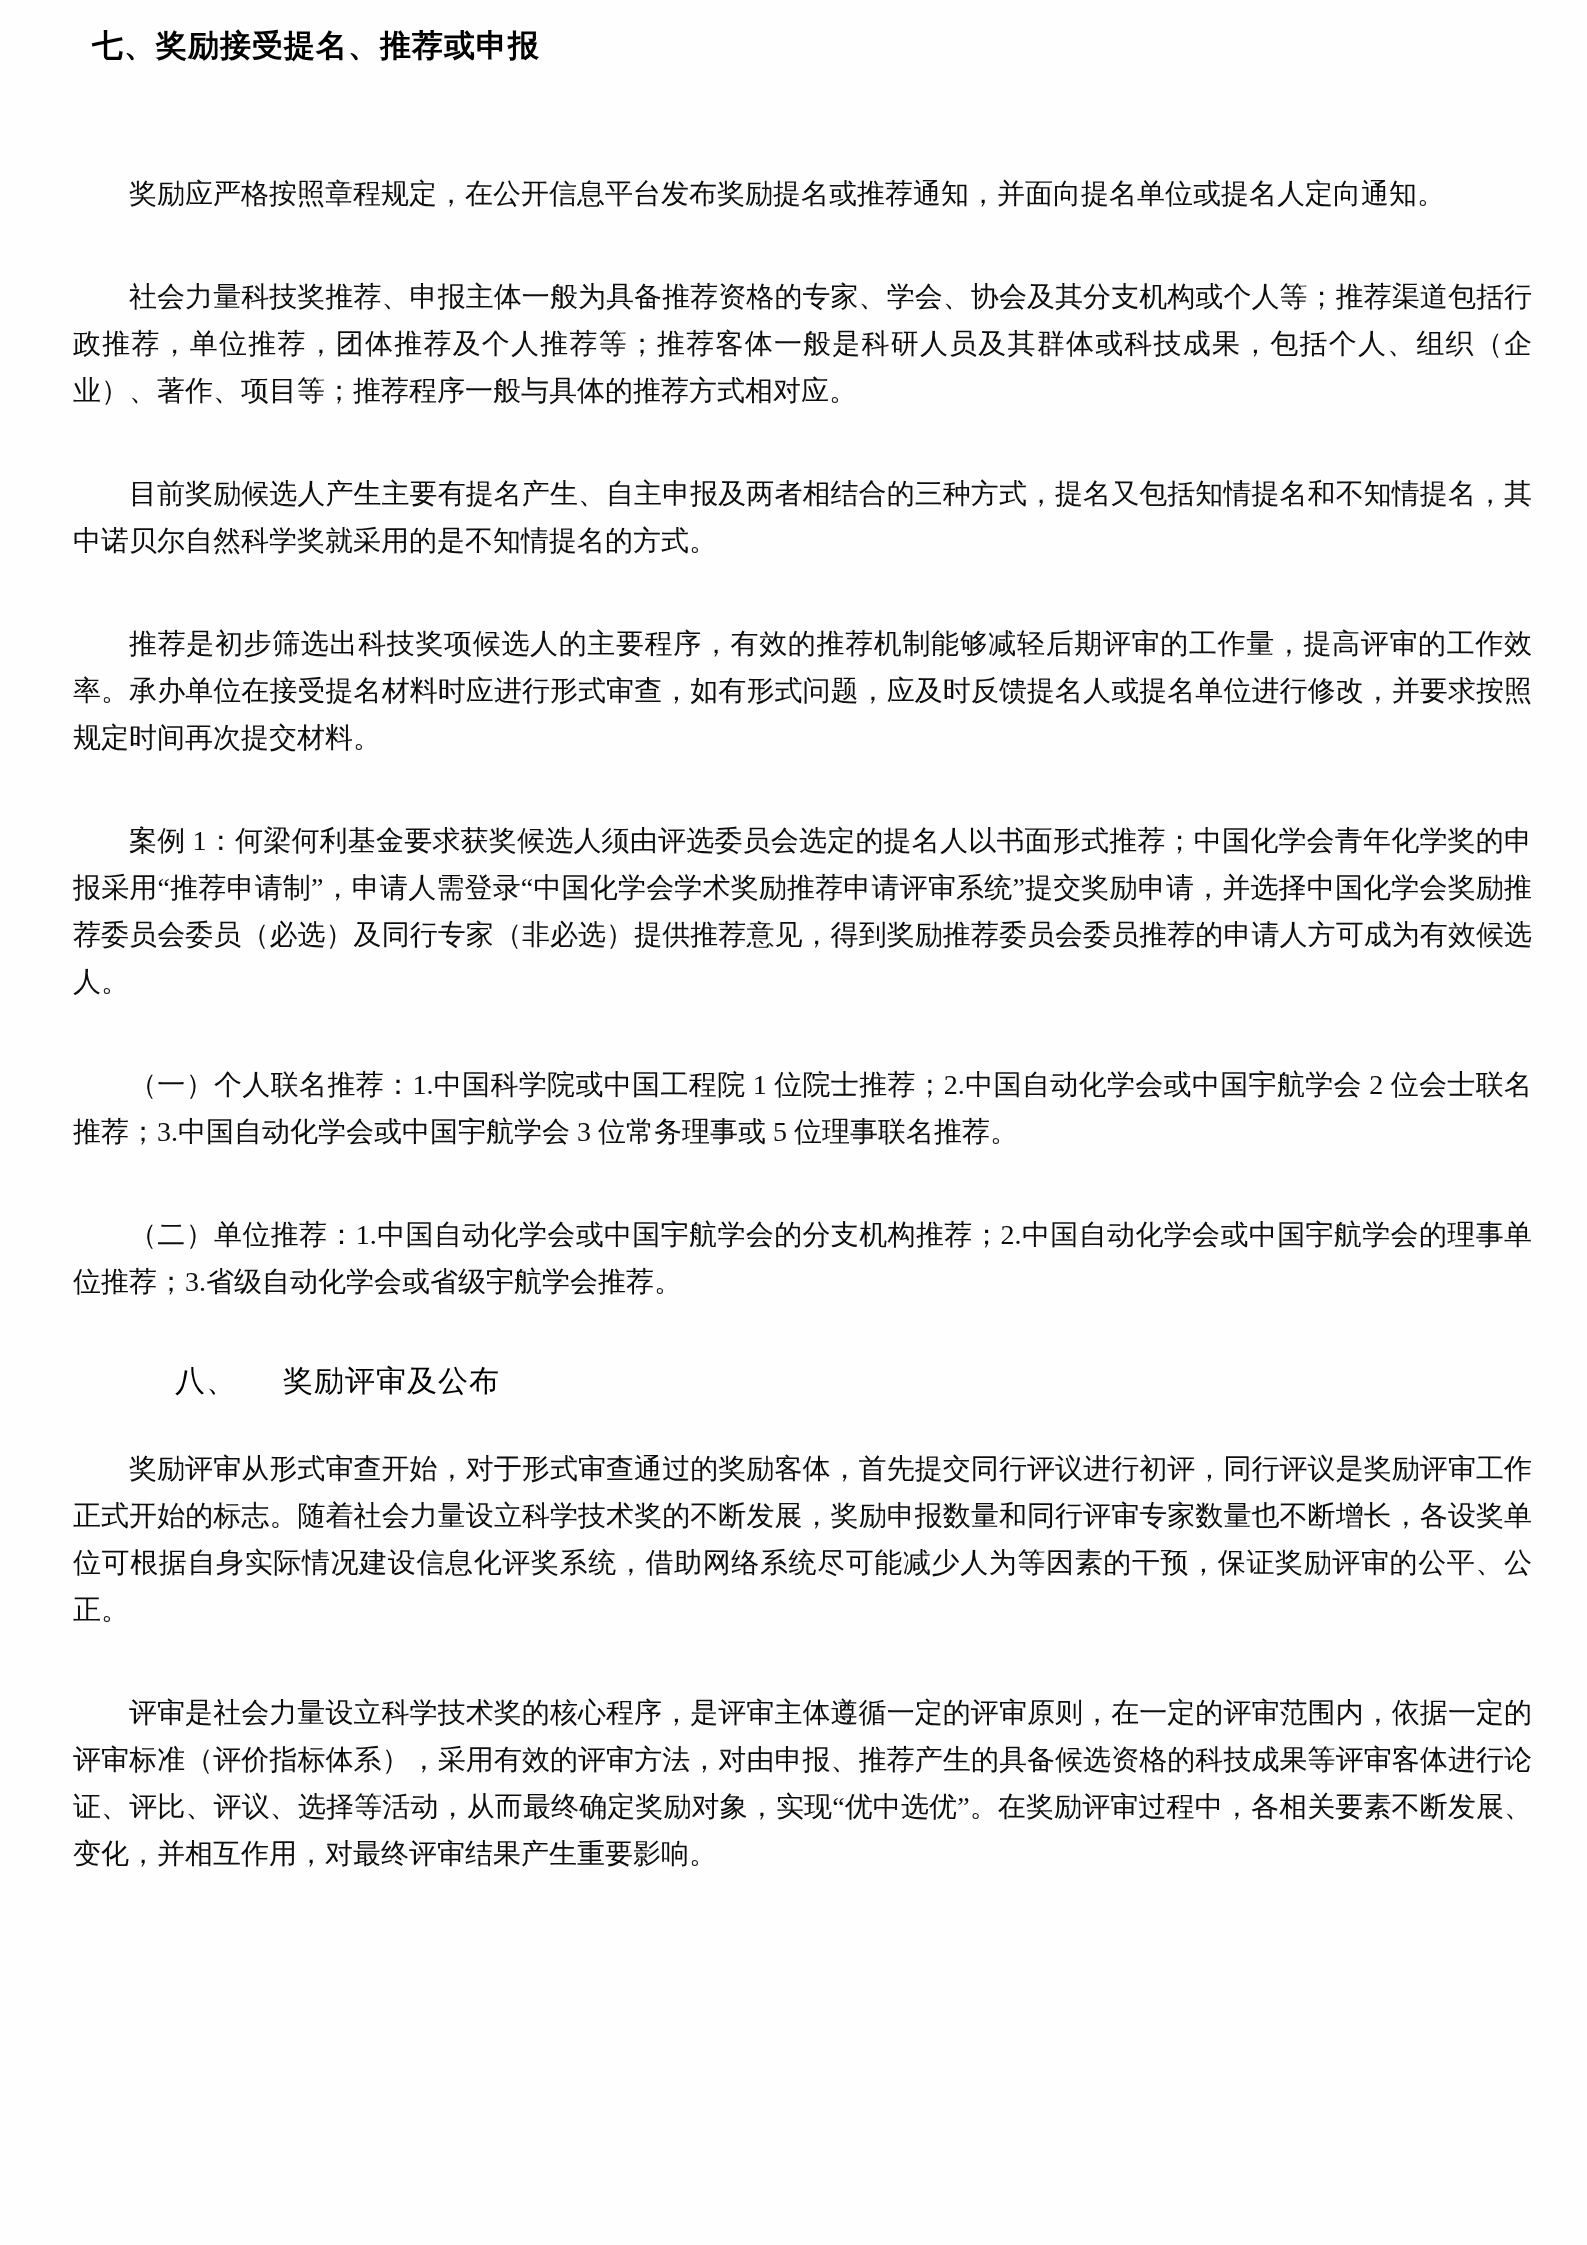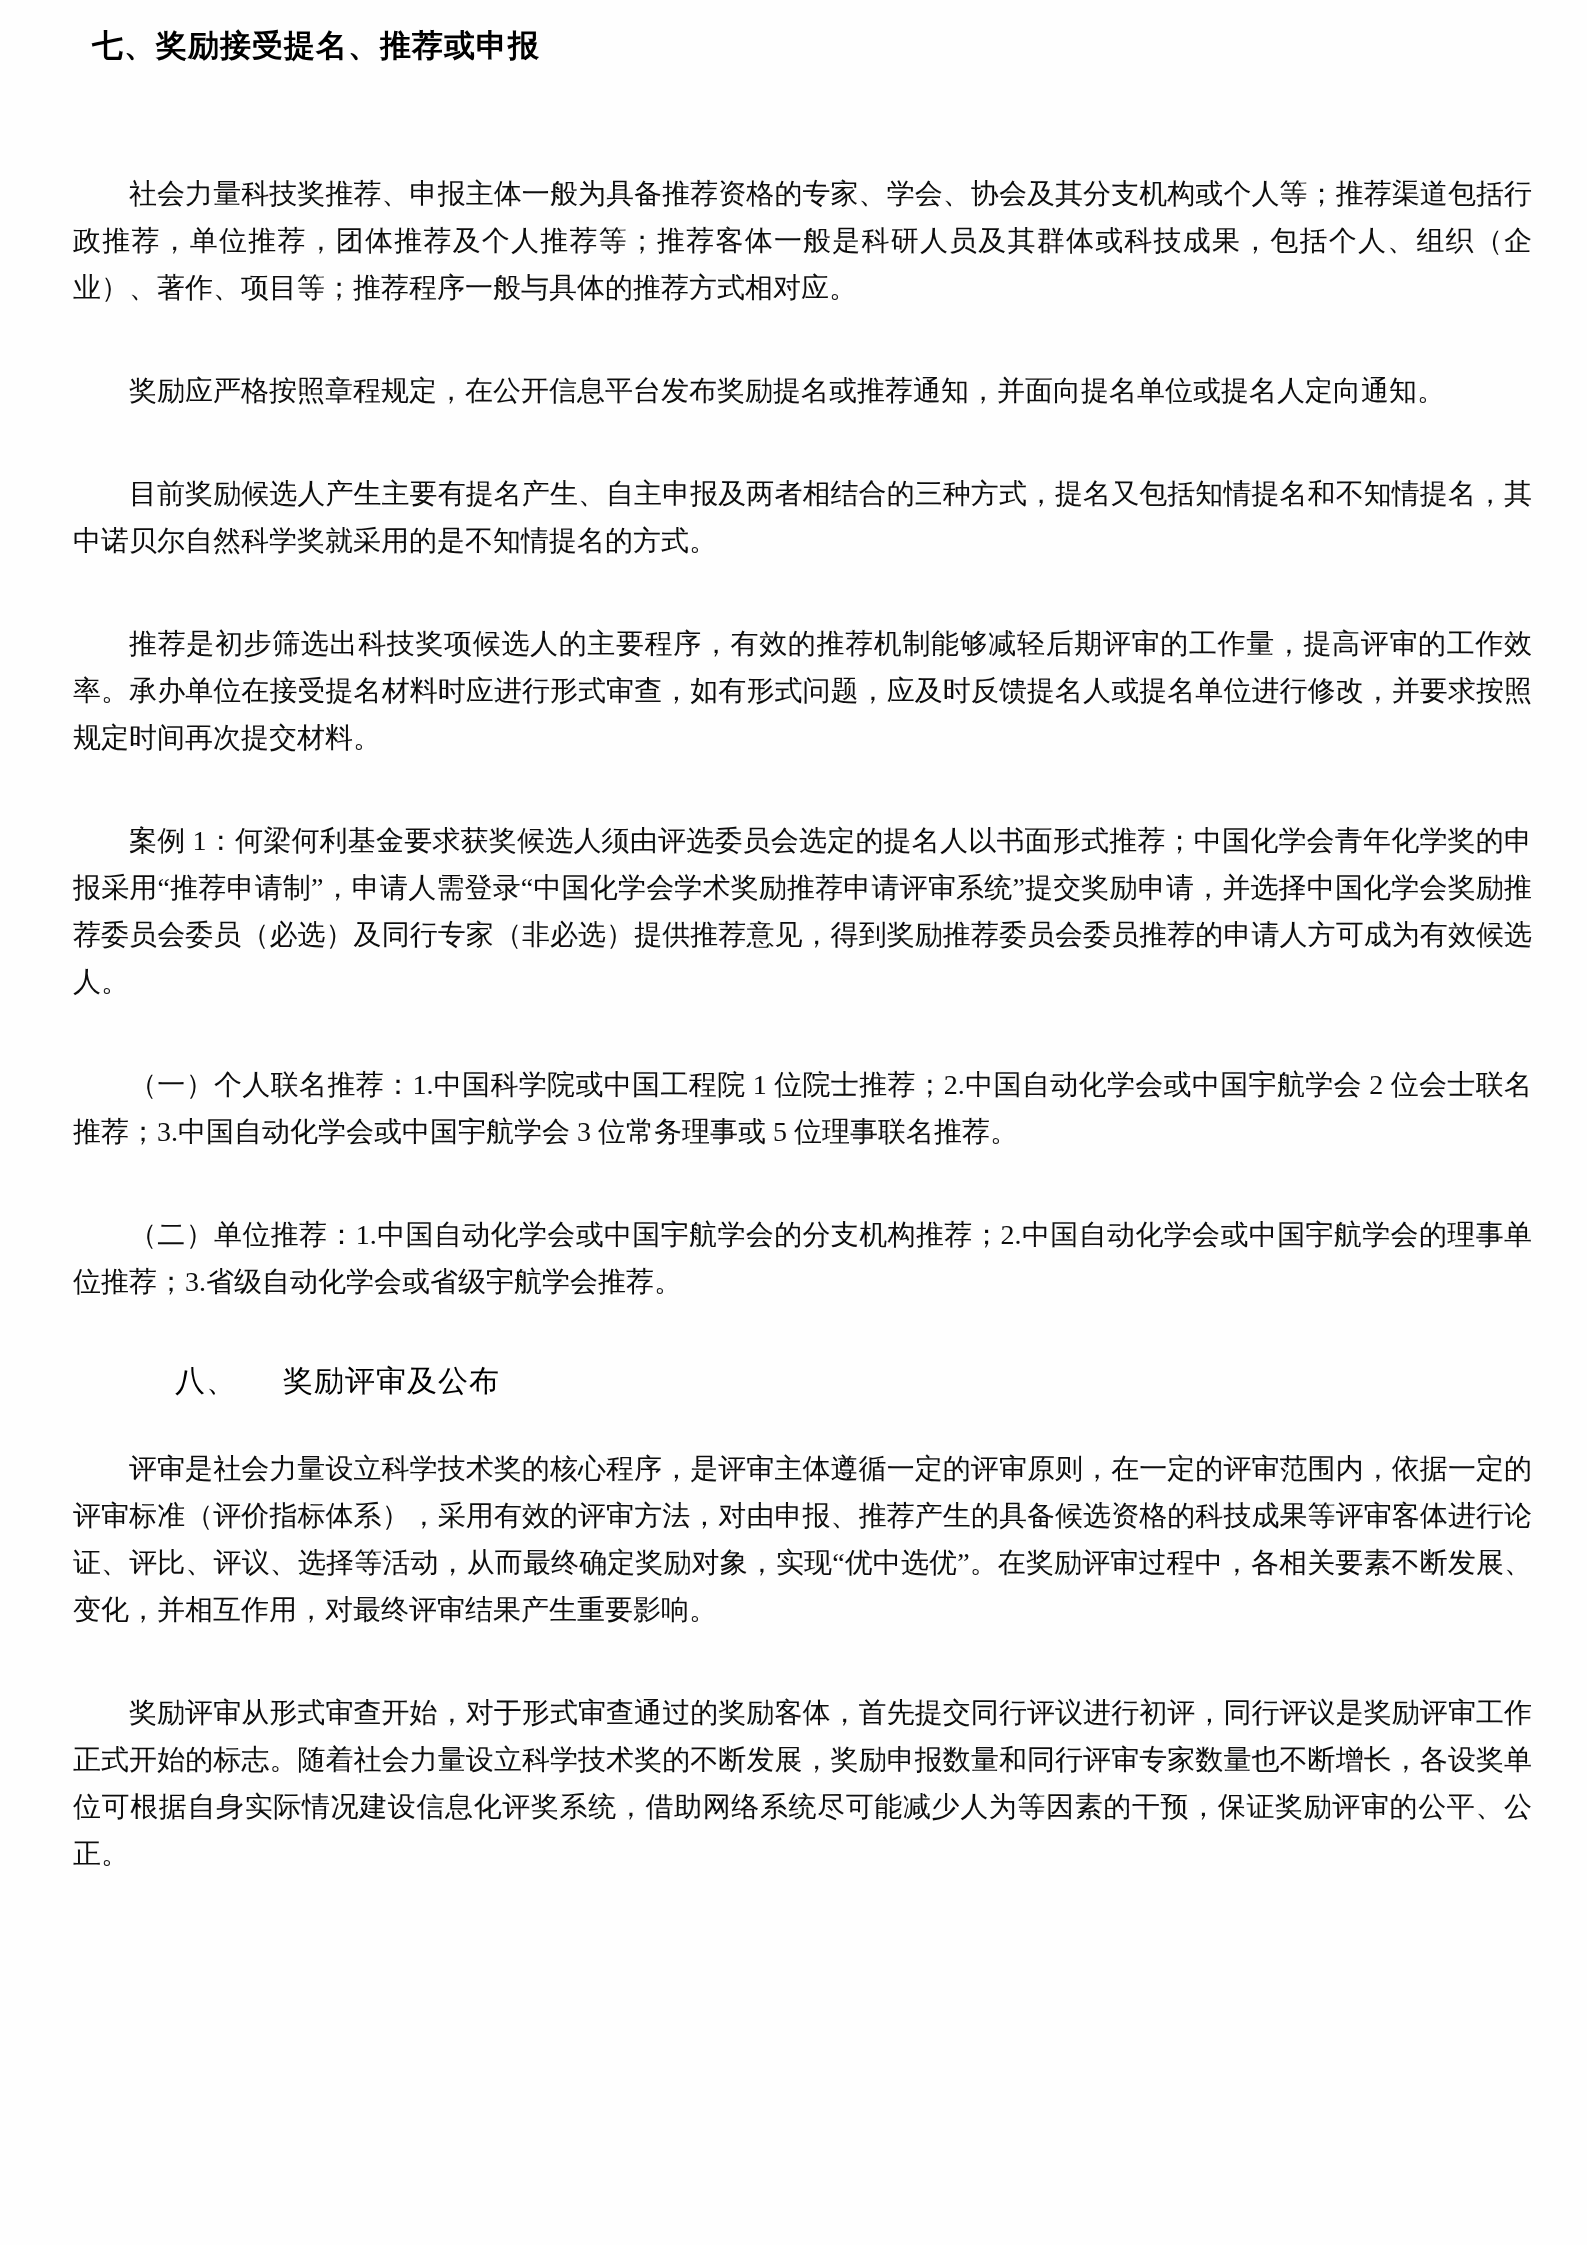--- a/index.html
+++ b/index.html
@@ -44,24 +44,24 @@
     word-break: break-all;
   }
   p.doc-p .lead { font-weight: normal; }
 </style>
 </head>
 <body>
 
 <div class="page">
   <div id="doc-content">
       <h1 class="doc-h1">七、奖励接受提名、推荐或申报</h1>
+      <p class="doc-p">奖励应严格按照章程规定，在公开信息平台发布奖励提名或推荐通知，并面向提名单位或提名人定向通知。</p>
       <p class="doc-p">社会力量科技奖推荐、申报主体一般为具备推荐资格的专家、学会、协会及其分支机构或个人等；推荐渠道包括行政推荐，单位推荐，团体推荐及个人推荐等；推荐客体一般是科研人员及其群体或科技成果，包括个人、组织（企业）、著作、项目等；推荐程序一般与具体的推荐方式相对应。</p>
-      <p class="doc-p">奖励应严格按照章程规定，在公开信息平台发布奖励提名或推荐通知，并面向提名单位或提名人定向通知。</p>
       <p class="doc-p">目前奖励候选人产生主要有提名产生、自主申报及两者相结合的三种方式，提名又包括知情提名和不知情提名，其中诺贝尔自然科学奖就采用的是不知情提名的方式。</p>
       <p class="doc-p">推荐是初步筛选出科技奖项候选人的主要程序，有效的推荐机制能够减轻后期评审的工作量，提高评审的工作效率。承办单位在接受提名材料时应进行形式审查，如有形式问题，应及时反馈提名人或提名单位进行修改，并要求按照规定时间再次提交材料。</p>
       <p class="doc-p"><span class="lead">案例 1：</span><span>何梁何利基金要求获奖候选人须由评选委员会选定的提名人以书面形式推荐；中国化学会青年化学奖的申报采用“推荐申请制”，申请人需登录“中国化学会学术奖励推荐申请评审系统”提交奖励申请，并选择中国化学会奖励推荐委员会委员（必选）及同行专家（非必选）提供推荐意见，得到奖励推荐委员会委员推荐的申请人方可成为有效候选人。</span></p>
       <p class="doc-p">（一）个人联名推荐：1.中国科学院或中国工程院 1 位院士推荐；2.中国自动化学会或中国宇航学会 2 位会士联名推荐；3.中国自动化学会或中国宇航学会 3 位常务理事或 5 位理事联名推荐。</p>
       <p class="doc-p">（二）单位推荐：1.中国自动化学会或中国宇航学会的分支机构推荐；2.中国自动化学会或中国宇航学会的理事单位推荐；3.省级自动化学会或省级宇航学会推荐。</p>
       <h2 class="doc-h2"><span>八、</span><span class="h2-gap"></span><span>奖励评审及公布</span></h2>
+      <p class="doc-p">奖励评审从形式审查开始，对于形式审查通过的奖励客体，首先提交同行评议进行初评，同行评议是奖励评审工作正式开始的标志。随着社会力量设立科学技术奖的不断发展，奖励申报数量和同行评审专家数量也不断增长，各设奖单位可根据自身实际情况建设信息化评奖系统，借助网络系统尽可能减少人为等因素的干预，保证奖励评审的公平、公正。</p>
       <p class="doc-p">评审是社会力量设立科学技术奖的核心程序，是评审主体遵循一定的评审原则，在一定的评审范围内，依据一定的评审标准（评价指标体系），采用有效的评审方法，对由申报、推荐产生的具备候选资格的科技成果等评审客体进行论证、评比、评议、选择等活动，从而最终确定奖励对象，实现“优中选优”。在奖励评审过程中，各相关要素不断发展、变化，并相互作用，对最终评审结果产生重要影响。</p>
-      <p class="doc-p">奖励评审从形式审查开始，对于形式审查通过的奖励客体，首先提交同行评议进行初评，同行评议是奖励评审工作正式开始的标志。随着社会力量设立科学技术奖的不断发展，奖励申报数量和同行评审专家数量也不断增长，各设奖单位可根据自身实际情况建设信息化评奖系统，借助网络系统尽可能减少人为等因素的干预，保证奖励评审的公平、公正。</p>
     </div>
 </div>
 
 </body></html>

